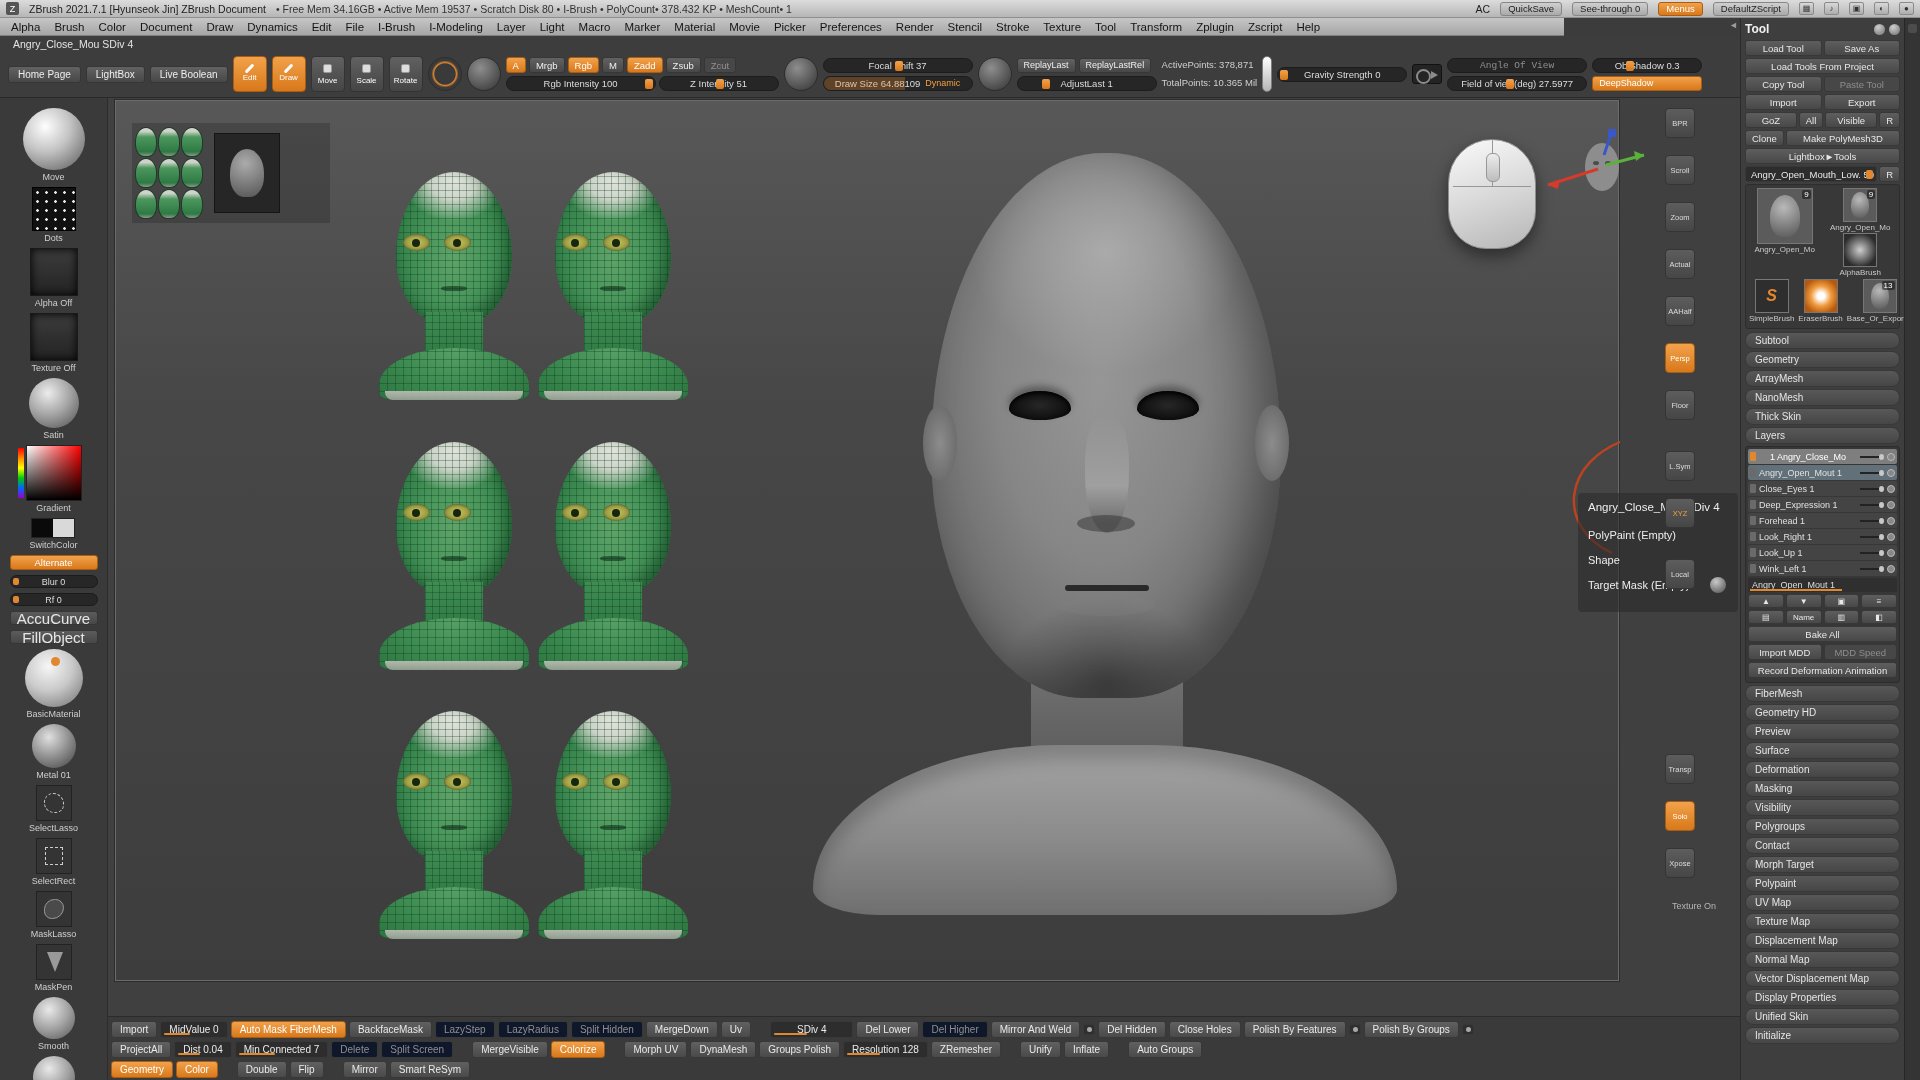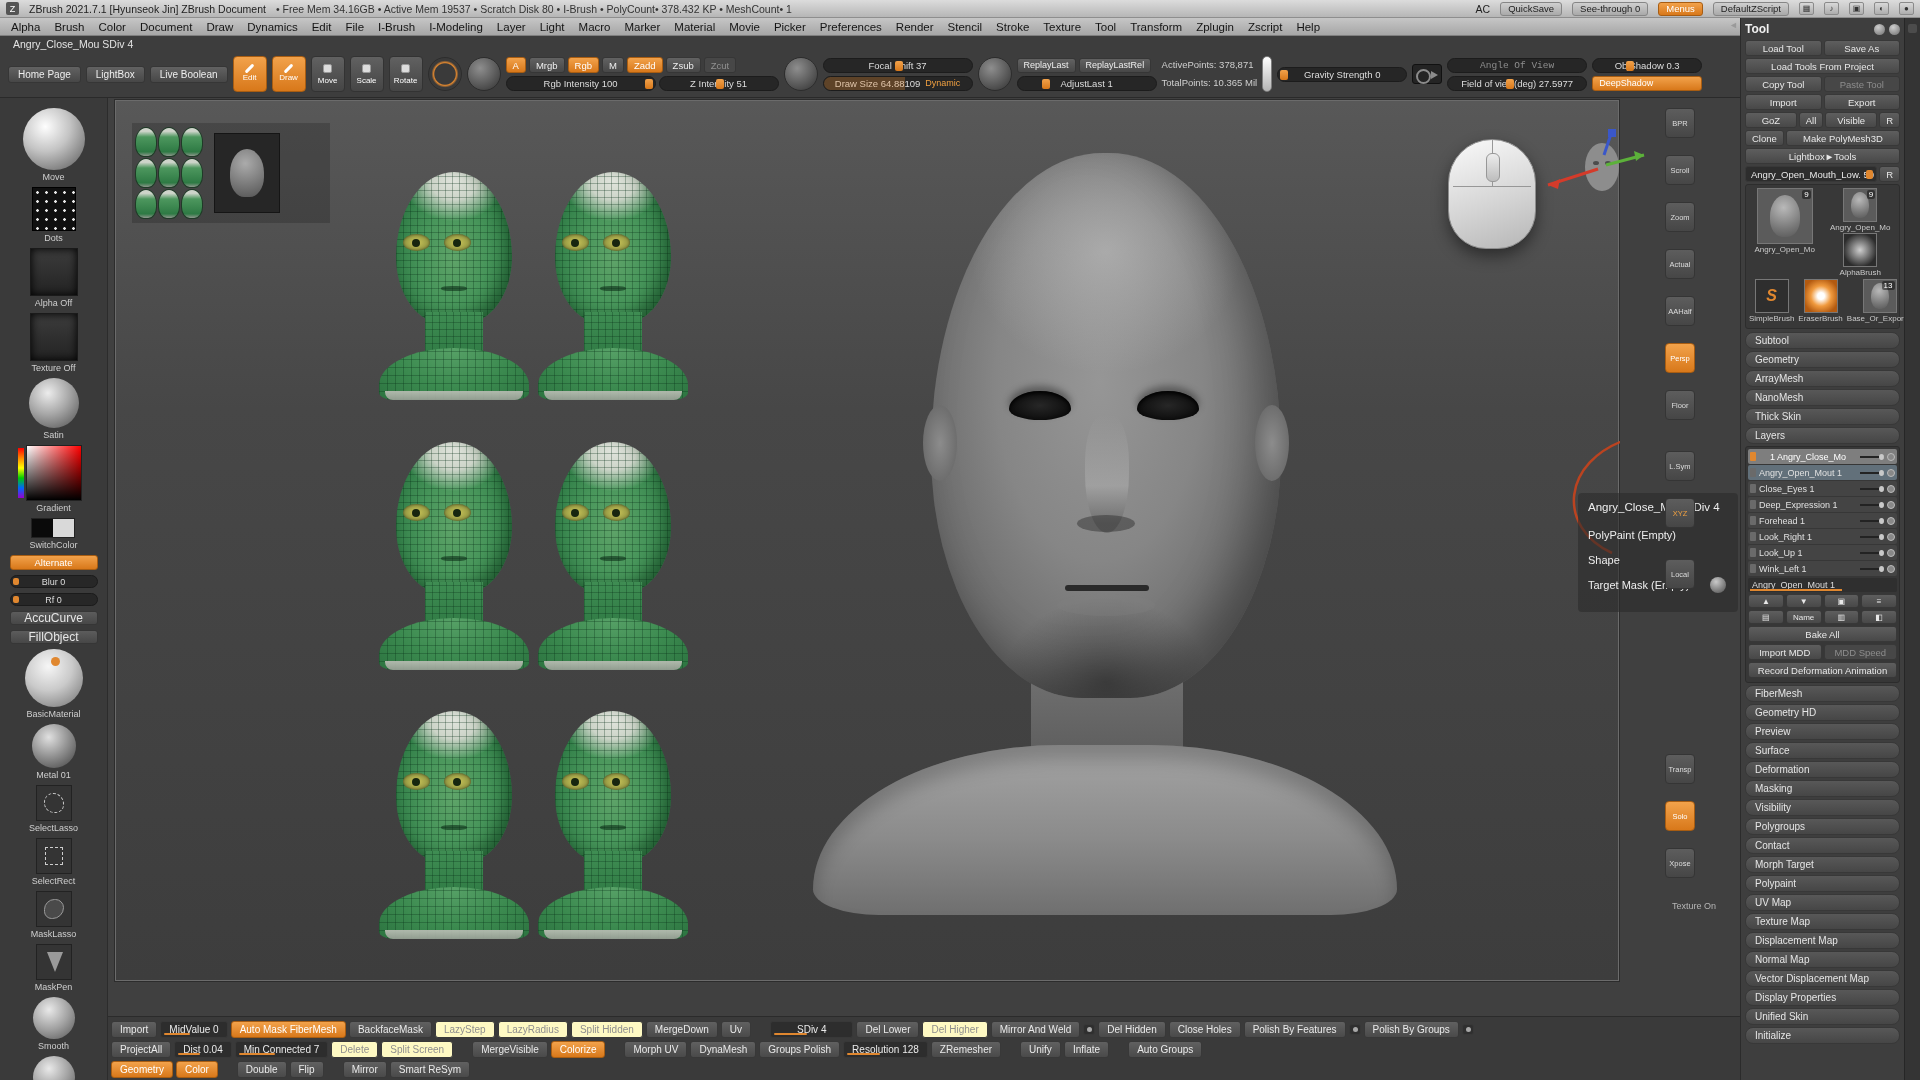--- a/index.html
+++ b/index.html
@@ -10,21 +10,21 @@
 .titlebar{position:absolute;top:0;left:0;width:1920px;height:18px;background:linear-gradient(#dcdcdc,#b6b6b6);display:flex;align-items:center;font-size:10.5px;color:#1d1d1d;padding:0 6px;gap:10px;border-bottom:1px solid #8e8e8e;}
 .tb-logo{width:13px;height:13px;background:#555;color:#fff;font-size:9px;display:flex;align-items:center;justify-content:center;border-radius:2px;}
 .tb-title{white-space:nowrap;}
 .tb-stats{white-space:nowrap;color:#333;}
 .tb-sp{flex:1;}
 .tb-btn{background:linear-gradient(#cfcfcf,#a9a9a9);border:1px solid #868686;border-radius:3px;padding:0 7px;height:14px;display:flex;align-items:center;font-size:9.5px;}
 .tb-btn.orange{background:linear-gradient(#f2a24b,#d8781a);border-color:#a85d12;color:#fff;}
 .tb-ic{width:15px;height:13px;background:linear-gradient(#d8d8d8,#adadad);border:1px solid #8a8a8a;border-radius:2px;display:flex;align-items:center;justify-content:center;font-size:8px;color:#333;}
 
 
-.menubar{position:absolute;top:18px;left:0;width:1740px;height:18px;background:linear-gradient(#c6c6c6,#a6a6a6);display:flex;align-items:center;font-size:11.5px;color:#141414;padding-left:4px;border-bottom:1px solid #7f7f7f;}
+.menubar{position:absolute;top:18px;left:0;width:1564px;height:18px;background:linear-gradient(#c6c6c6,#a6a6a6);display:flex;align-items:center;font-size:11.5px;color:#141414;padding-left:4px;border-bottom:1px solid #7f7f7f;}
 .menu-item{padding:0 7px;height:100%;display:flex;align-items:center;cursor:default;}
 
 
 .shelfwrap{position:absolute;top:36px;left:0;width:1740px;height:62px;background:#3d3d3d;border-bottom:1px solid #2a2a2a;}
 .doclabel{height:15px;font-size:10.5px;color:#e4e4e4;padding-left:13px;display:flex;align-items:center;}
 .shelf{height:46px;display:flex;align-items:center;gap:5px;padding:0 8px;}
 .shelf-btn{height:17px;padding:0 9px;font-size:10px;color:#eee;background:linear-gradient(#626262,#474747);border:1px solid #363636;border-radius:3px;display:flex;align-items:center;white-space:nowrap;}
 .shelf-btn.orange{background:linear-gradient(#f2a24b,#d8781a);border-color:#a85d12;color:#fff;}
 .shelf-btn.sm{height:15px;font-size:9px;padding:0 6px;}
 .shelf-sq{width:34px;height:36px;border-radius:4px;background:linear-gradient(#616161,#454545);border:1px solid #333;display:flex;flex-direction:column;align-items:center;justify-content:center;gap:3px;}
@@ -62,21 +62,21 @@
 .licon.ic-alpha,.licon.ic-texture{width:48px;height:48px;background:linear-gradient(#3c3c3c,#232323);border:1px solid #1a1a1a;box-shadow:inset 0 0 8px #000;}
 .licon.sph-satin{width:50px;height:50px;border-radius:50%;background:radial-gradient(circle at 38% 30%,#ececec,#a8a8a8 45%,#6d6d6d 80%,#555);}
 .licon.ic-picker{width:56px;height:56px;position:relative;background:linear-gradient(to bottom,rgba(0,0,0,0),#000),linear-gradient(to right,#fff,#f00);border:1px solid #222;}
 .licon.ic-picker::before{content:"";position:absolute;left:-9px;top:2px;width:6px;height:50px;background:linear-gradient(#f00,#f80,#ff0,#0c0,#06f,#90c);}
 .licon.ic-switch{width:44px;height:20px;display:flex;border:1px solid #222;}
 .licon.ic-switch::before{content:"";flex:1;background:#0a0a0a;}
 .licon.ic-switch::after{content:"";flex:1;background:#d9d9d9;}
 .ltool.orangebtn .llabel{width:88px;height:15px;background:linear-gradient(#f2a24b,#d8781a);border:1px solid #a85d12;border-radius:3px;color:#fff;font-size:9.5px;display:flex;align-items:center;justify-content:center;margin-top:0;}
 .ltool.sliderrow .llabel{width:88px;height:13px;background:#272727;border:1px solid #1b1b1b;border-radius:7px;color:#ddd;font-size:9px;display:flex;align-items:center;justify-content:center;position:relative;margin-top:0;}
 .ltool.sliderrow .llabel::after{content:"";position:absolute;left:2px;top:2px;width:6px;height:7px;background:#e0872f;border-radius:2px;}
-.ltool.flatbtn .llabel{width:88px;height:14px;background:linear-gradient(#5c5c5c,#474747);border:1px solid #363636;border-radius:3px;color:#e6e6e6;font-size:12px;display:flex;align-items:center;justify-content:center;margin-top:0;}
+.ltool.flatbtn .llabel{width:88px;height:14px;background:linear-gradient(#5c5c5c,#474747);border:1px solid #363636;border-radius:3px;color:#e6e6e6;font-size:15px;display:flex;align-items:center;justify-content:center;margin-top:0;}
 .licon.sph-basic{width:58px;height:58px;border-radius:50%;background:radial-gradient(circle at 40% 30%,#f6f6f6,#cacaca 45%,#8e8e8e 80%,#6a6a6a);position:relative;}
 .licon.sph-basic::after{content:"";position:absolute;left:46%;top:14%;width:9px;height:9px;border-radius:50%;background:#e0872f;}
 .licon.sph-metal{width:44px;height:44px;border-radius:50%;background:radial-gradient(circle at 38% 30%,#e0e0e0,#8e8e8e 50%,#565656 85%);}
 .licon.ic-lasso,.licon.ic-rect,.licon.ic-mlasso,.licon.ic-mpen{width:36px;height:36px;background:#343434;border:1px solid #222;position:relative;}
 .licon.ic-lasso::after{content:"";position:absolute;inset:7px;border:1px dashed #cdcdcd;border-radius:50% 60% 45% 55%;}
 .licon.ic-rect::after{content:"";position:absolute;inset:8px;border:1px dashed #cdcdcd;}
 .licon.ic-mlasso::after{content:"";position:absolute;inset:7px;border:1px solid #9a9a9a;border-radius:55% 45% 60% 40%;background:#4a4a4a;}
 .licon.ic-mpen::after{content:"";position:absolute;left:10px;top:7px;width:0;height:0;border-left:8px solid transparent;border-right:8px solid transparent;border-top:20px solid #9a9a9a;}
 .licon.sph-smooth,.licon.sph-valleys{width:42px;height:42px;border-radius:50%;background:radial-gradient(circle at 38% 30%,#e9e9e9,#a2a2a2 50%,#6b6b6b 85%);}
 
@@ -132,21 +132,21 @@
 .sbtn.ontxt{color:#f0a040;}
 .sbtn.gap{margin-top:14px;}
 .sbtn.biggap{margin-top:148px;}
 .texlabel{position:absolute;right:24px;bottom:105px;font-size:9px;color:#b5b5b5;}
 
 
 .bottombars{position:absolute;left:108px;bottom:0;width:1632px;height:64px;background:#3a3a3a;border-top:1px solid #2b2b2b;padding:2px 3px;}
 .brow{display:flex;align-items:center;gap:3px;height:20px;}
 .bbtn{height:17px;padding:0 8px;background:linear-gradient(#606060,#4a4a4a);border:1px solid #383838;border-radius:3px;color:#eaeaea;display:inline-flex;align-items:center;font-size:10px;white-space:nowrap;flex:none;}
 .bbtn.orange{background:linear-gradient(#f2a24b,#d8781a);border-color:#a85d12;color:#fff;}
-.bbtn.dim{color:#8f8f8f;background:#fef9c3;}
+.bbtn.dim{color:#8f8f8f;background:#0f172a;}
 .bbtn.sld{background:#2d2d2d;position:relative;}
 .bbtn.sld::after{content:"";position:absolute;left:3px;bottom:2px;width:40%;height:2px;background:#e0872f;border-radius:1px;}
 .bbtn.wide{padding:0 26px;}
 .bbtn.gapL{margin-left:16px;}
 .bbtn.dot{width:12px;padding:0;height:11px;background:#2f2f2f;position:relative;}
 .bbtn.dot::after{content:"";position:absolute;left:3px;top:2px;width:5px;height:5px;border-radius:50%;background:#a8a8a8;}
 
 
 .panel{position:absolute;top:18px;right:16px;width:164px;bottom:0;background:#3e3e3e;border-left:1px solid #2b2b2b;padding:3px 4px;font-size:10px;color:#e2e2e2;overflow:hidden;}
 .phead{display:flex;align-items:center;height:16px;margin-bottom:3px;}

